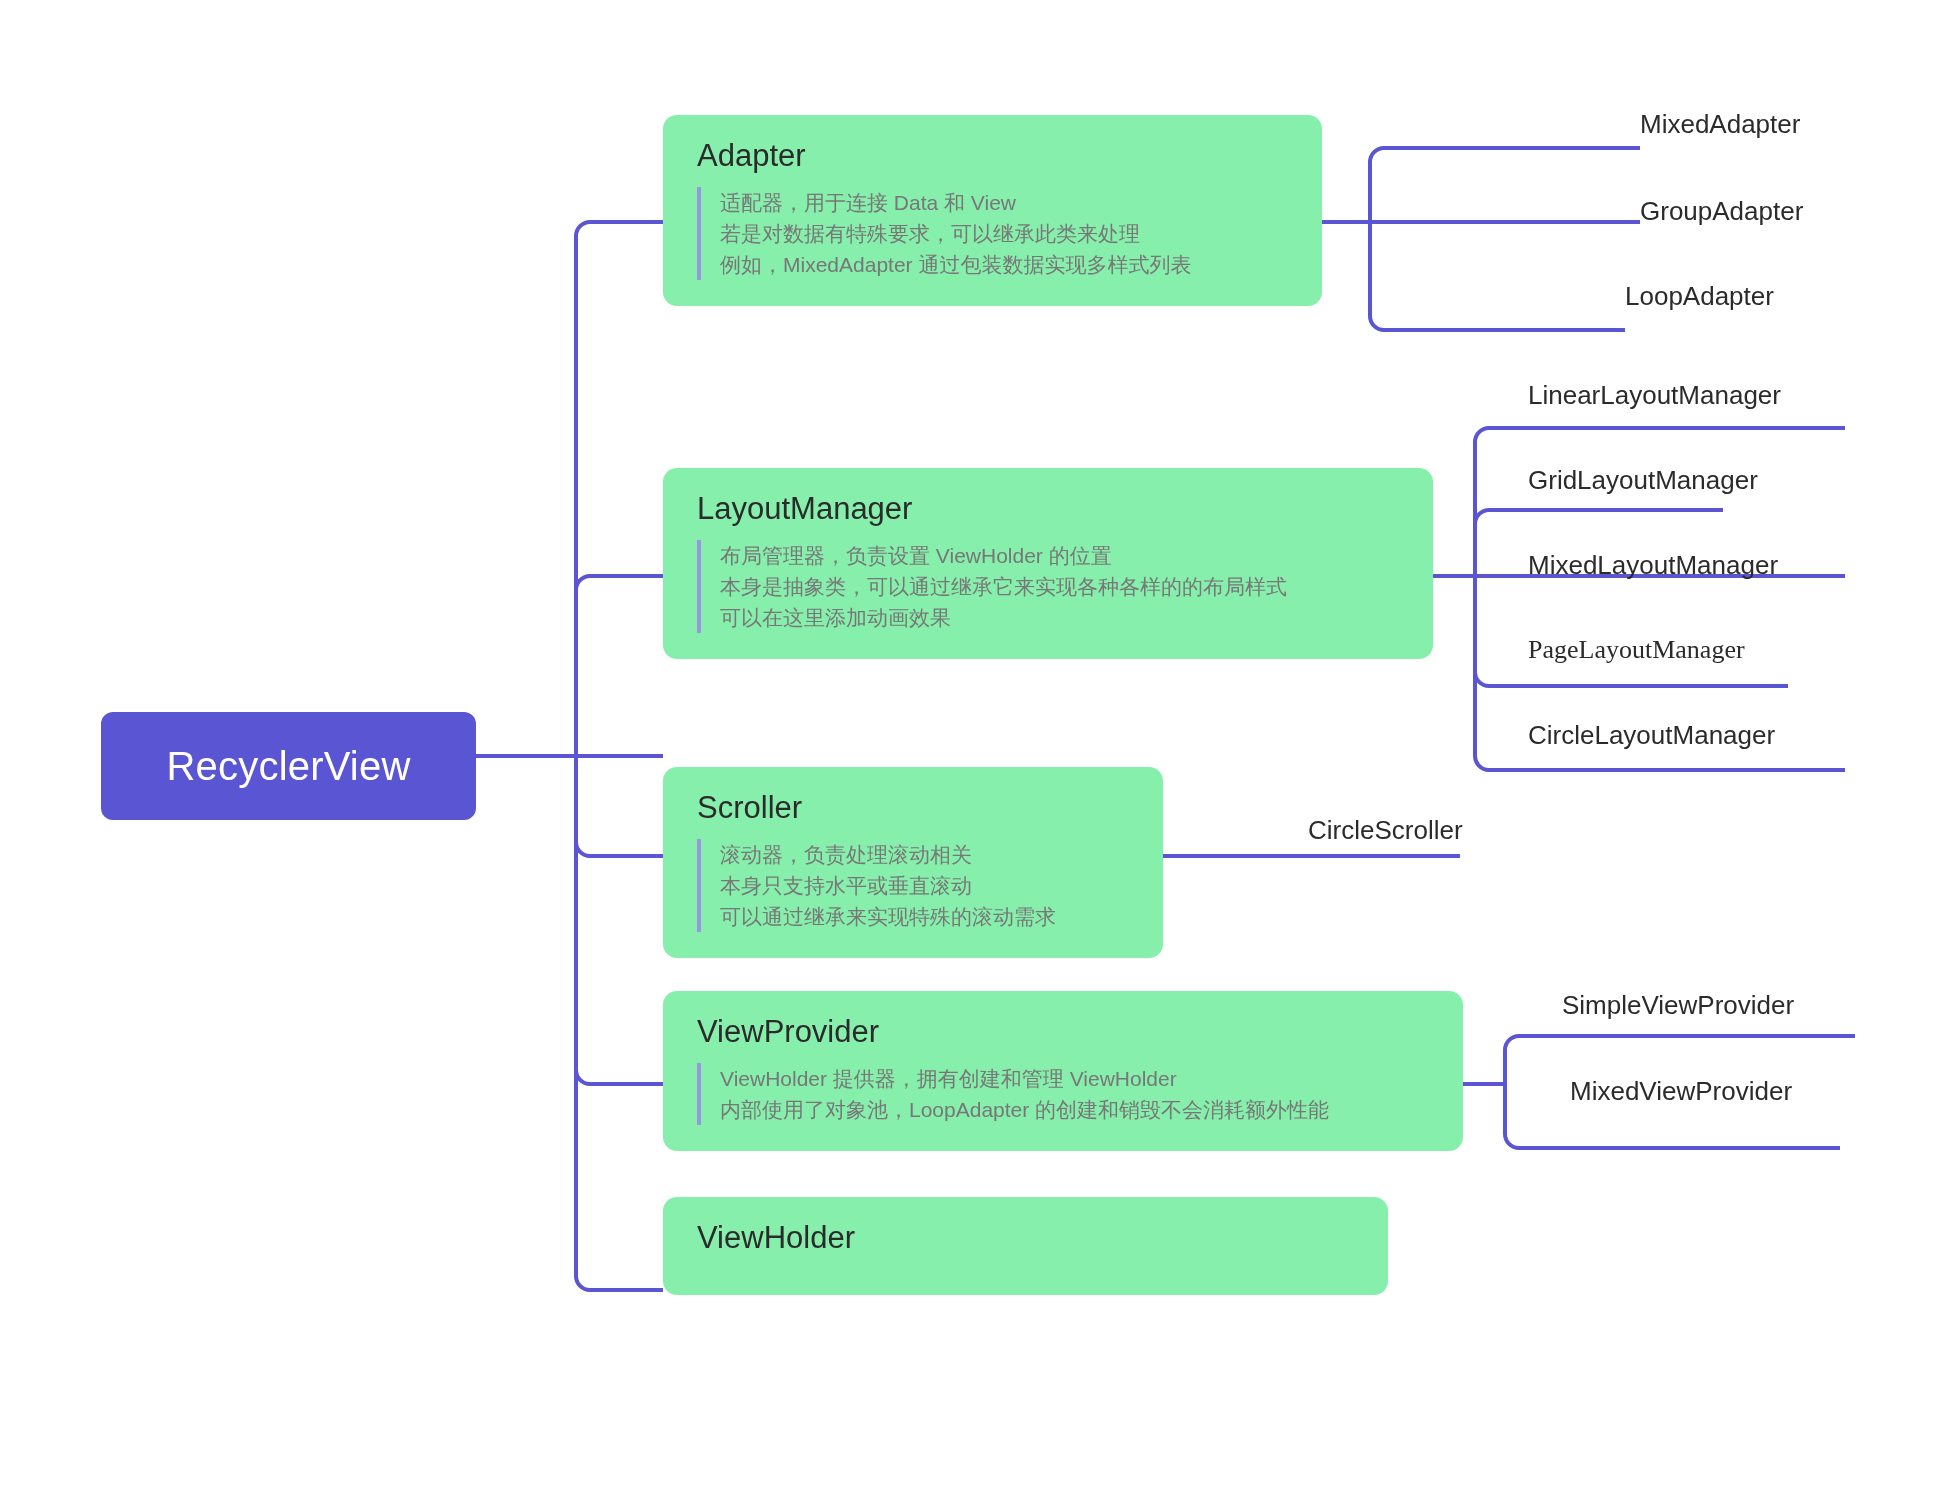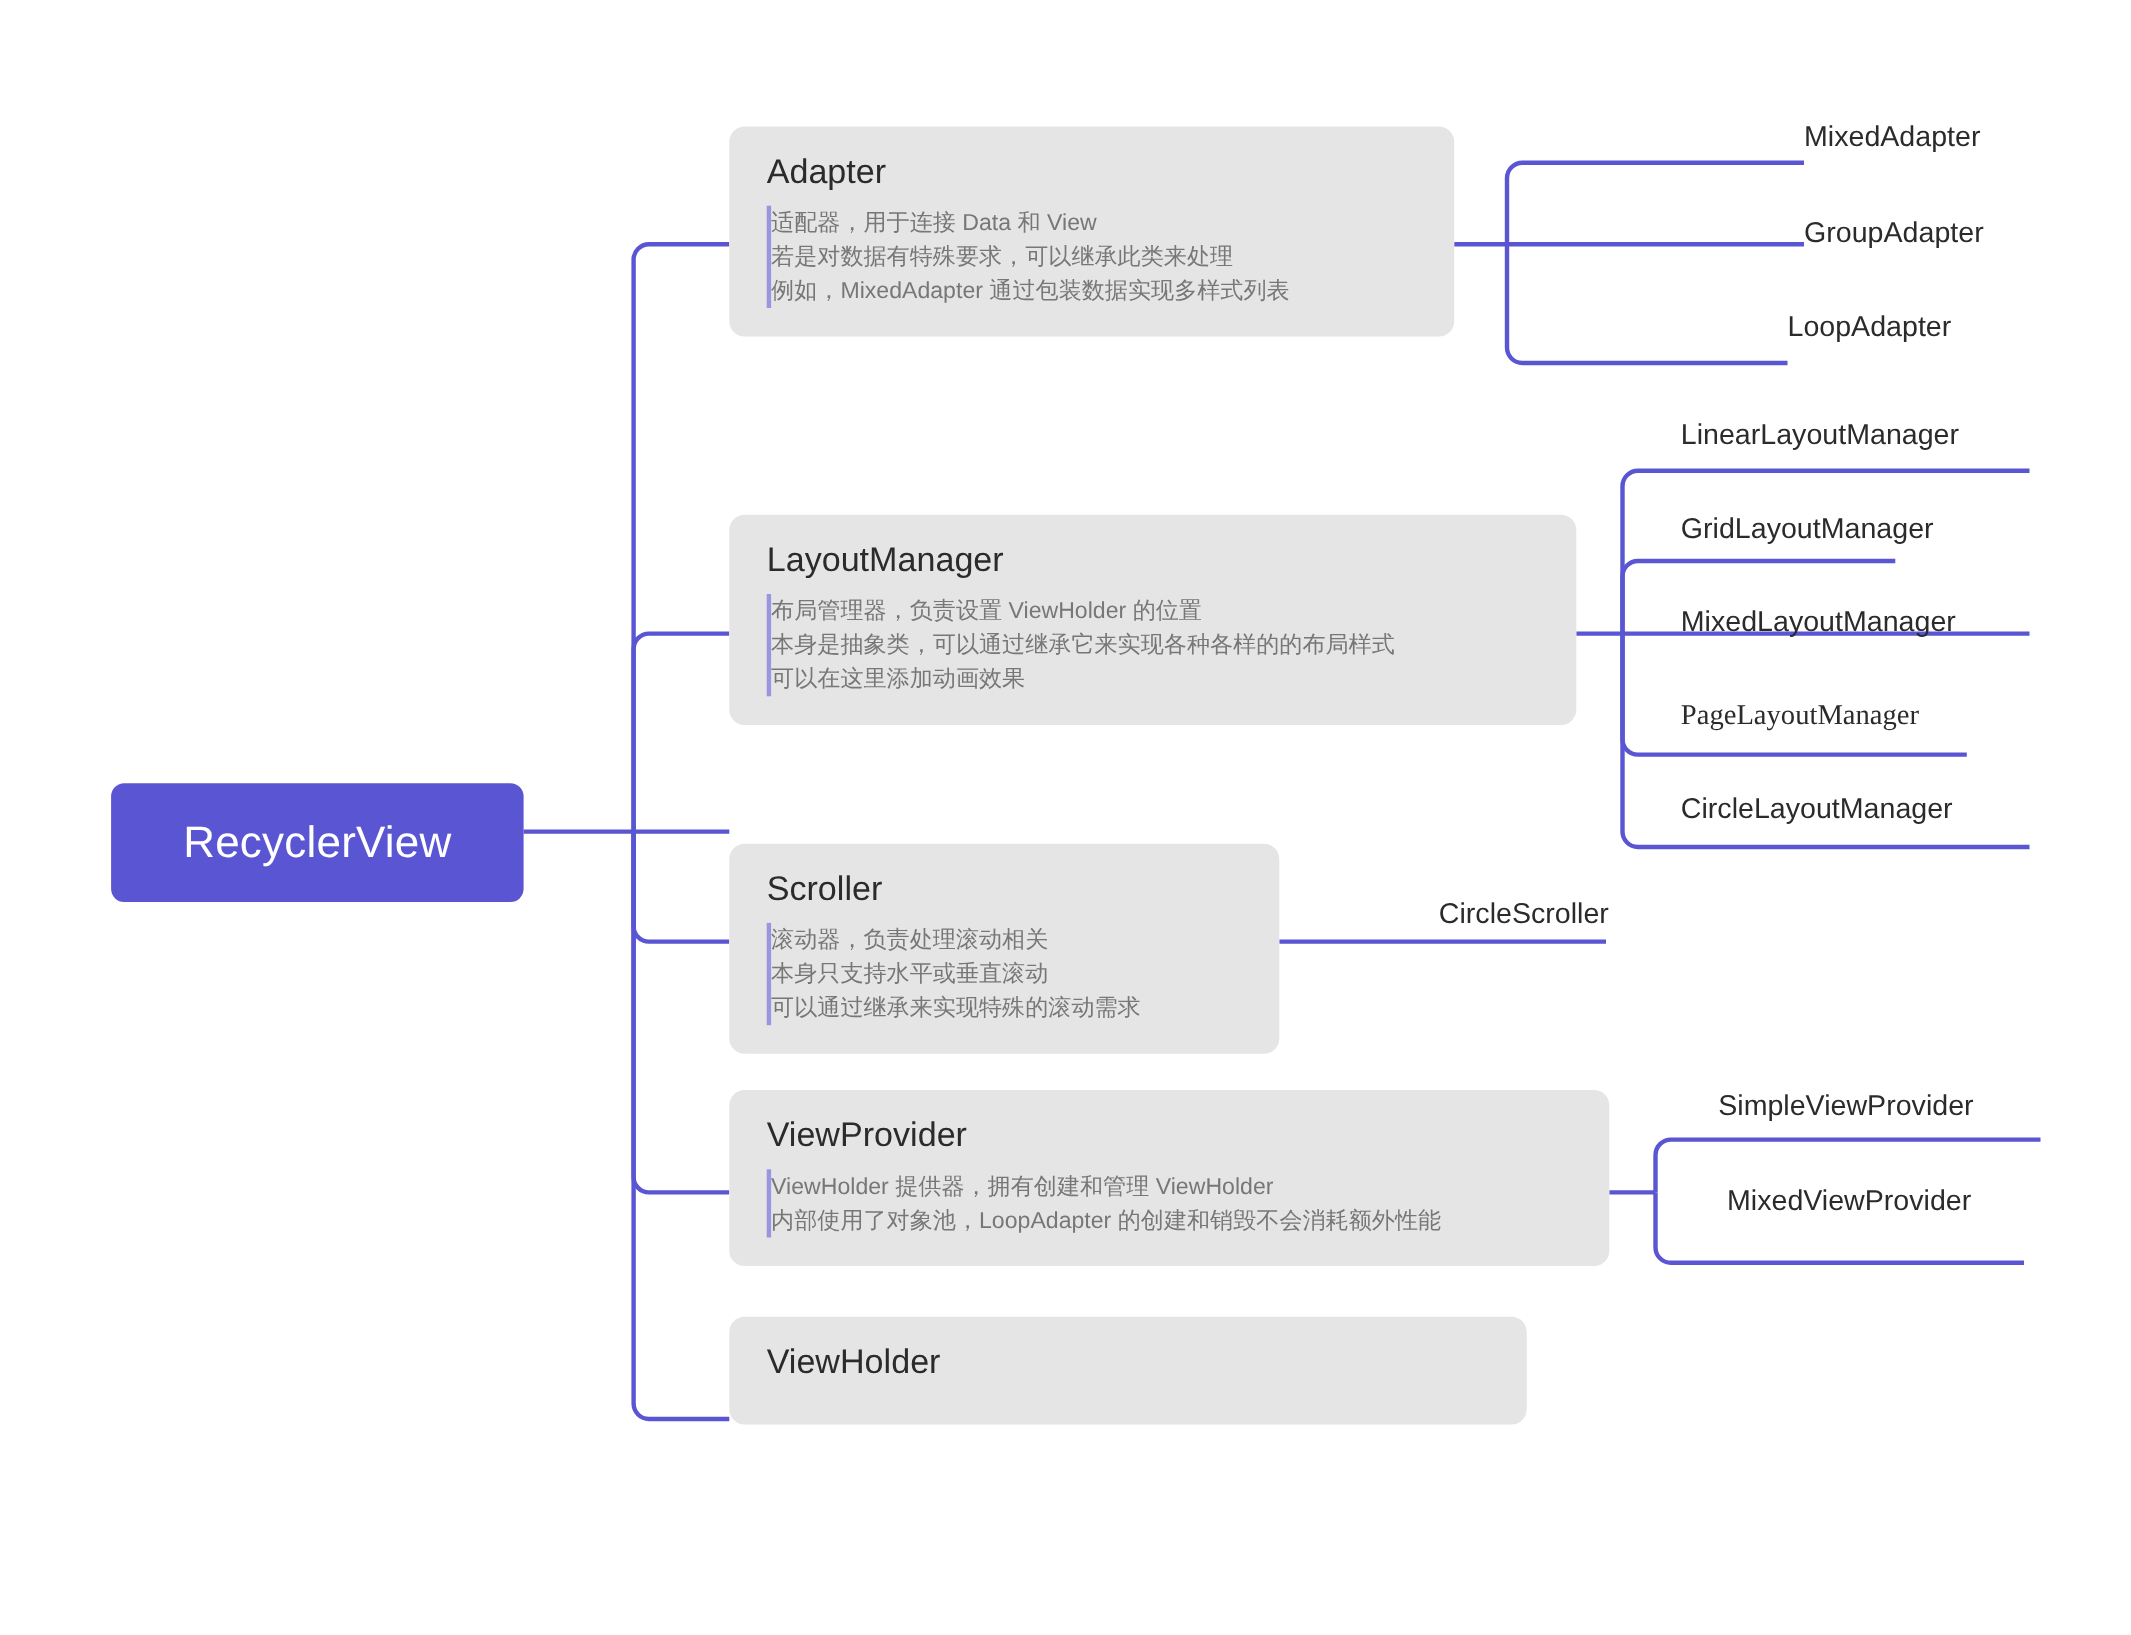--- a/index.html
+++ b/index.html
@@ -31,35 +31,36 @@
     font-size:40px;
     font-weight:400;
     letter-spacing:0.2px;
     line-height:1;
     white-space:nowrap;
   }
 
   
   .card{
     position:absolute;
-    background:#e5e5e5;
+    background:#86efac;
     border-radius:14px;
     box-sizing:border-box;
     padding:22px 34px 26px 34px;
   }
   .card-title{
     color:#2B2B2B;
     font-size:31px;
     font-weight:400;
     line-height:1.22;
     margin:0 0 12px 0;
     white-space:nowrap;
   }
   .card-desc{
     border-left:4px solid #9A95E0;
+    padding-left:19px;
     margin:0;
   }
   .desc-line{
     color:#777777;
     font-size:21px;
     line-height:1.48;
     white-space:nowrap;
   }
 
   

